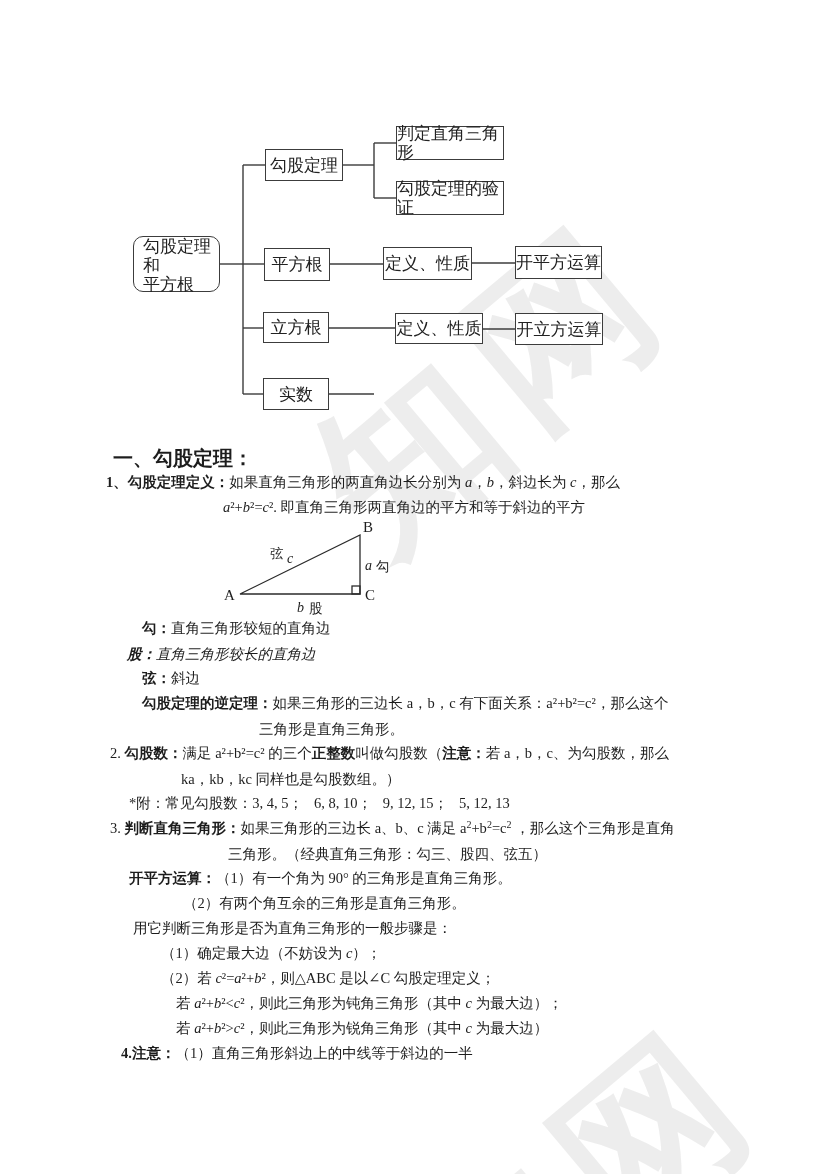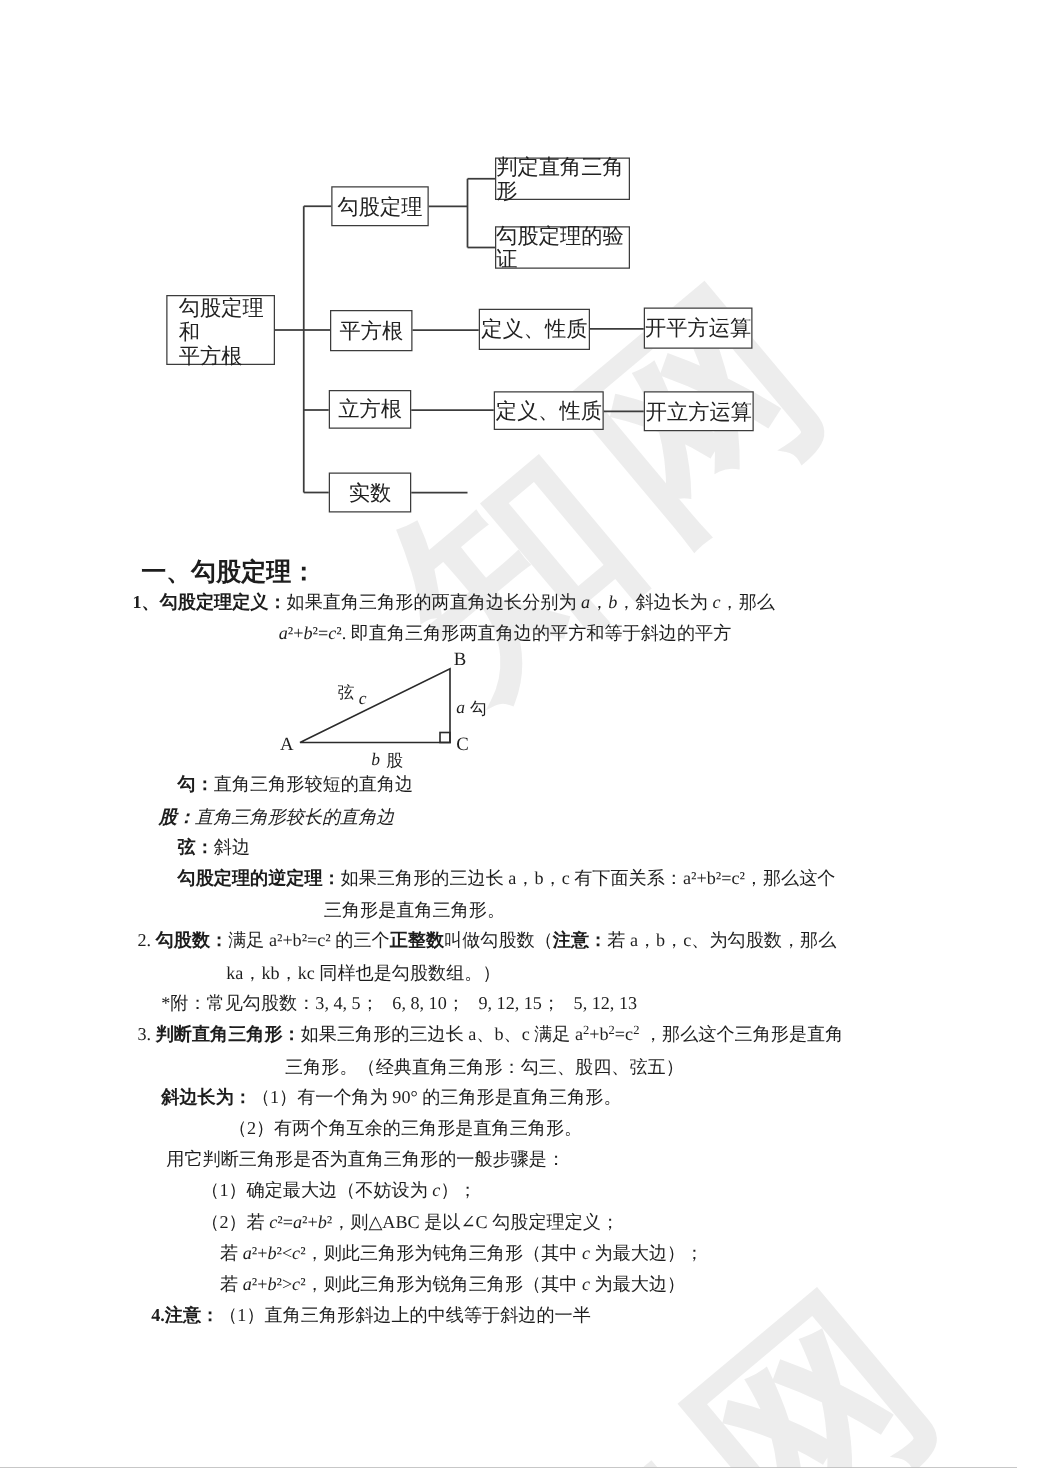--- a/index.html
+++ b/index.html
@@ -62,21 +62,21 @@
         <line x1="374" y1="143" x2="397" y2="143"></line>
         <line x1="374" y1="198" x2="397" y2="198"></line>
         <line x1="329" y1="264" x2="384" y2="264"></line>
         <line x1="471" y1="263" x2="516" y2="263"></line>
         <line x1="328" y1="328" x2="396" y2="328"></line>
         <line x1="482" y1="329" x2="516" y2="329"></line>
         <line x1="328" y1="394" x2="374" y2="394"></line>
       </g>
     </svg>
 
-    <div class="fc-box left-align" style="left:133px;top:236px;width:87px;height:56px;">
+    <div class="fc-box left-align" style="left:133px;top:236px;width:87px;height:56px;border-radius:10px;">
       <span>勾股定理和</span>
       <span>平方根</span>
     </div>
 
     <div class="fc-box" style="left:265px;top:149px;width:78px;height:32px;">勾股定理</div>
 
     <div class="fc-box" style="left:396px;top:126px;width:108px;height:34px;">判定直角三角形</div>
 
     <div class="fc-box" style="left:396px;top:181px;width:108px;height:34px;">勾股定理的验证</div>
 
@@ -119,21 +119,21 @@
       <div class="tline" style="left: 142px; top: 618px;"><span class="seg-b">勾：</span><span>直角三角形较短的直角边</span></div>
       <div class="tline" style="left: 127px; top: 644px; font-style: italic;"><span class="seg-b">股：</span><span>直角三角形较长的直角边</span></div>
       <div class="tline" style="left: 142px; top: 668px;"><span class="seg-b">弦：</span><span>斜边</span></div>
       <div class="tline" style="left: 142px; top: 693px;"><span class="seg-b">勾股定理的逆定理：</span><span>如果三角形的三边长 a，b，c 有下面关系：a²+b²=c²，那么这个</span></div>
       <div class="tline" style="left: 259px; top: 719px;"><span>三角形是直角三角形。</span></div>
       <div class="tline" style="left: 110px; top: 743px;"><span>2. </span><span class="seg-b">勾股数：</span><span>满足 a²+b²=c² 的三个</span><span class="seg-b">正整数</span><span>叫做勾股数（</span><span class="seg-b">注意：</span><span>若 a，b，c、为勾股数，那么</span></div>
       <div class="tline" style="left: 181px; top: 769px;"><span>ka，kb，kc 同样也是勾股数组。）</span></div>
       <div class="tline" style="left: 129px; top: 793px;"><span>*附：常见勾股数：3, 4, 5；   6, 8, 10；   9, 12, 15；   5, 12, 13</span></div>
       <div class="tline" style="left: 110px; top: 815px;"><span>3. </span><span class="seg-b">判断直角三角形：</span><span>如果三角形的三边长 a、b、c 满足 a</span><span class="seg-sup">2</span><span>+b</span><span class="seg-sup">2</span><span>=c</span><span class="seg-sup">2</span><span> ，那么这个三角形是直角</span></div>
       <div class="tline" style="left: 228px; top: 844px;"><span>三角形。（经典直角三角形：勾三、股四、弦五）</span></div>
-      <div class="tline" style="left: 129px; top: 868px;"><span class="seg-b">斜边长为：</span><span>（1）有一个角为 90° 的三角形是直角三角形。</span></div>
+      <div class="tline" style="left: 129px; top: 868px;"><span class="seg-b">开平方运算：</span><span>（1）有一个角为 90° 的三角形是直角三角形。</span></div>
       <div class="tline" style="left: 183px; top: 893px;"><span>（2）有两个角互余的三角形是直角三角形。</span></div>
       <div class="tline" style="left: 133px; top: 918px;"><span>用它判断三角形是否为直角三角形的一般步骤是：</span></div>
       <div class="tline" style="left: 161px; top: 943px;"><span>（1）确定最大边（不妨设为 </span><span class="seg-i">c</span><span>）；</span></div>
       <div class="tline" style="left: 161px; top: 968px;"><span>（2）若 </span><span class="seg-i">c</span><span>²=</span><span class="seg-i">a</span><span>²+</span><span class="seg-i">b</span><span>²，则△ABC 是以∠C 勾股定理定义；</span></div>
       <div class="tline" style="left: 176px; top: 993px;"><span>若 </span><span class="seg-i">a</span><span>²+</span><span class="seg-i">b</span><span>²&lt;</span><span class="seg-i">c</span><span>²，则此三角形为钝角三角形（其中 </span><span class="seg-i">c</span><span> 为最大边）；</span></div>
       <div class="tline" style="left: 176px; top: 1018px;"><span>若 </span><span class="seg-i">a</span><span>²+</span><span class="seg-i">b</span><span>²&gt;</span><span class="seg-i">c</span><span>²，则此三角形为锐角三角形（其中 </span><span class="seg-i">c</span><span> 为最大边）</span></div>
       <div class="tline" style="left: 121px; top: 1043px;"><span class="seg-b">4.</span><span class="seg-b">注意：</span><span>（1）直角三角形斜边上的中线等于斜边的一半</span></div>
     </div>
 
 </div>

